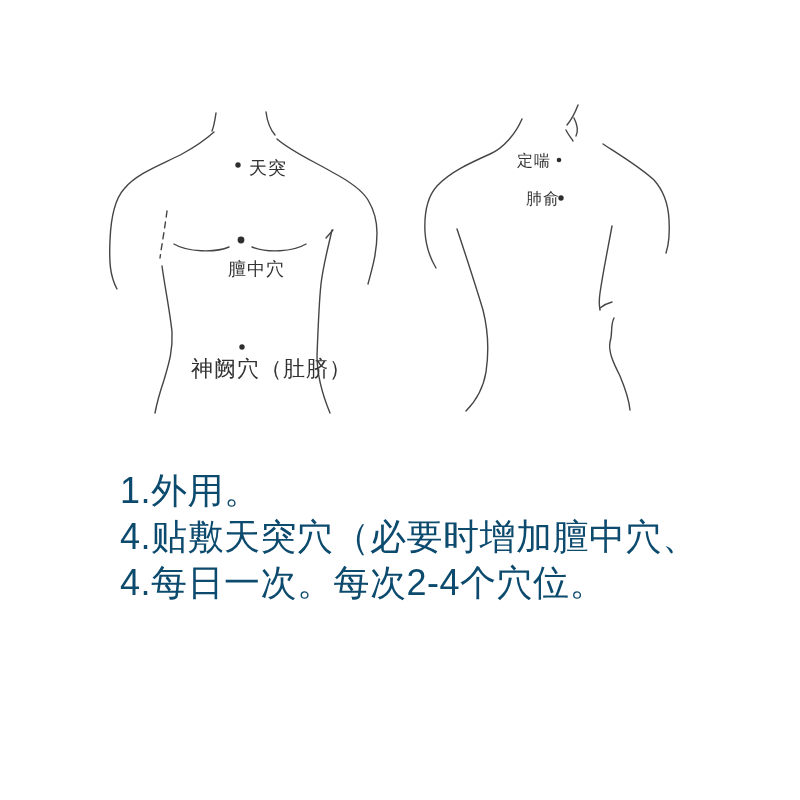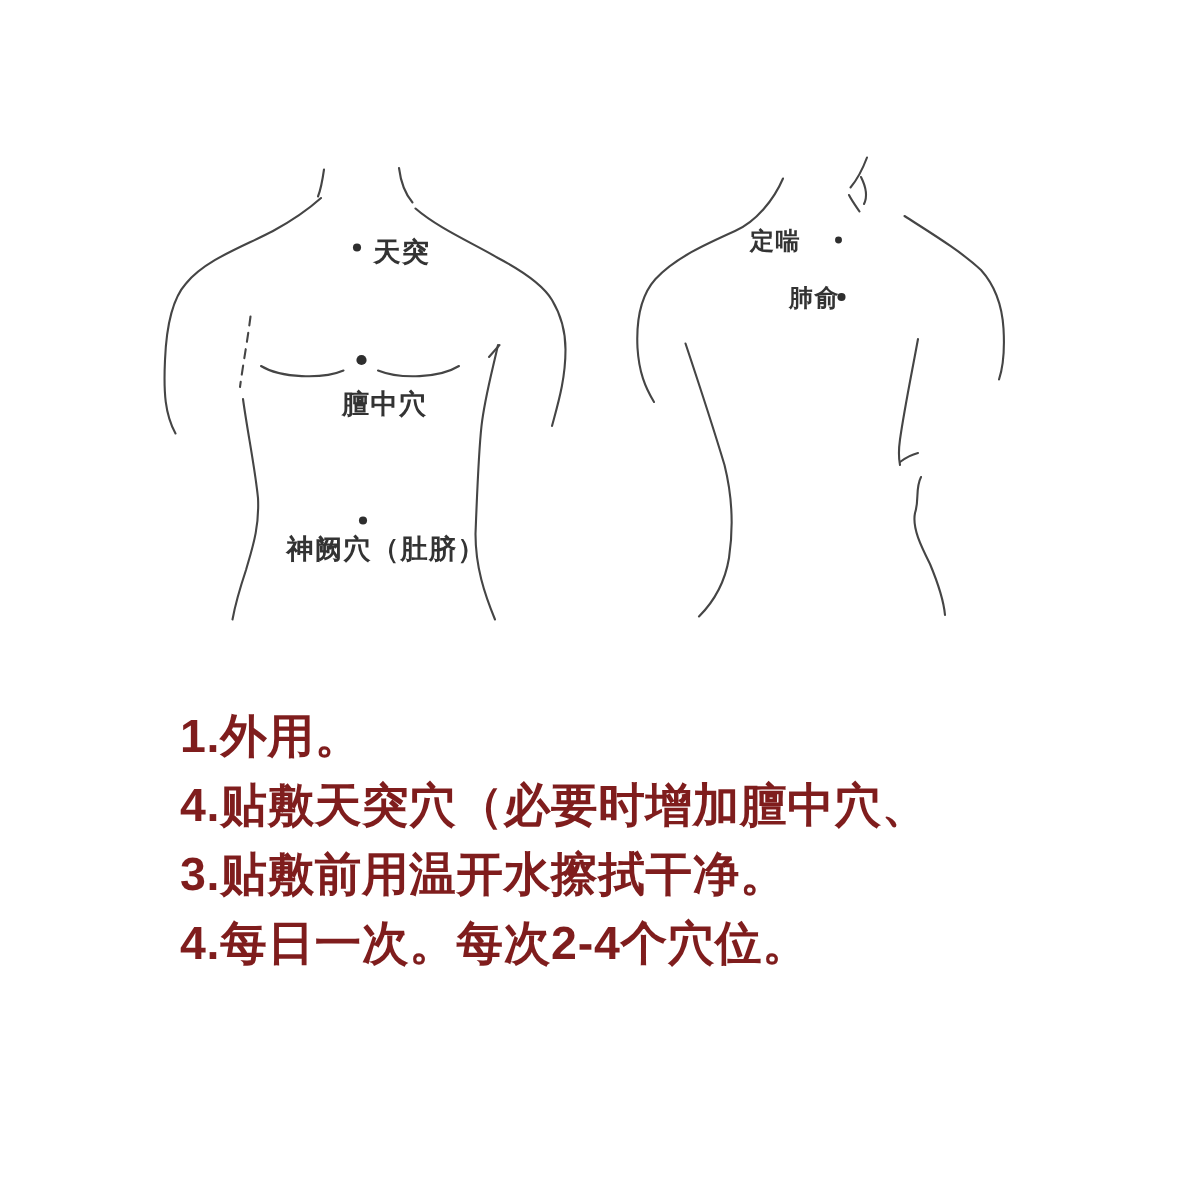--- a/index.html
+++ b/index.html
@@ -7,21 +7,20 @@
     padding: 0;
     background: #ffffff;
     font-family: "Liberation Sans", "DejaVu Sans", sans-serif;
   }
   .stage {
     position: relative;
     width: 800px;
     height: 800px;
     background: #ffffff;
     overflow: hidden;
-    font-weight: bold;
   }
   svg.figures {
     position: absolute;
     left: 0;
     top: 0;
   }
   .figure-line {
     fill: none;
     stroke: #454545;
     stroke-width: 1.4;
@@ -35,29 +34,29 @@
     fill: #2e2e2e;
     stroke: none;
   }
   .acu-label {
     position: absolute;
     color: #333333;
     letter-spacing: 1px;
     white-space: nowrap;
   }
   .acu-label.front { font-size: 18px; }
-  .acu-label.front-small { font-size: 18px; }
+  .acu-label.front-small { font-size: 22px; }
   .acu-label.back { font-size: 16px; }
   .instructions {
     position: absolute;
     left: 120px;
     top: 468px;
     width: 640px;
-    color: #7f1d1d;
-    font-size: 31px;
+    color: #0c4a6e;
+    font-size: 36px;
     line-height: 46px;
     letter-spacing: 0.5px;
   }
   .instructions .line { white-space: nowrap; }
   .instructions .line.indent { padding-left: 26px; }
 </style>
 </head>
 <body>
 
 <div class="stage">
@@ -106,24 +105,23 @@
       <circle class="acupoint-dot" cx="561" cy="198" r="2.7"></circle>
     </g>
   </svg>
 
   <div class="acu-label front" style="left:249px; top:156px;">天突</div>
 
   <div class="acu-label front" style="left:228px; top:257px;">膻中穴</div>
 
   <div class="acu-label front-small" style="left:191px; top:354px;">神阙穴（肚脐）</div>
 
-  <div class="acu-label back" style="left:500px; top:151px;">定喘</div>
+  <div class="acu-label back" style="left:517px; top:151px;">定喘</div>
 
   <div class="acu-label back" style="left:526px; top:189px;">肺俞</div>
 
   <div class="instructions">
     <div class="line">1.外用。</div>
     <div class="line">4.贴敷天突穴（必要时增加膻中穴、</div>
-    <div class="line">3.贴敷前用温开水擦拭干净。</div>
     <div class="line">4.每日一次。每次2-4个穴位。</div>
   </div>
 
 </div>
 
 </body></html>

